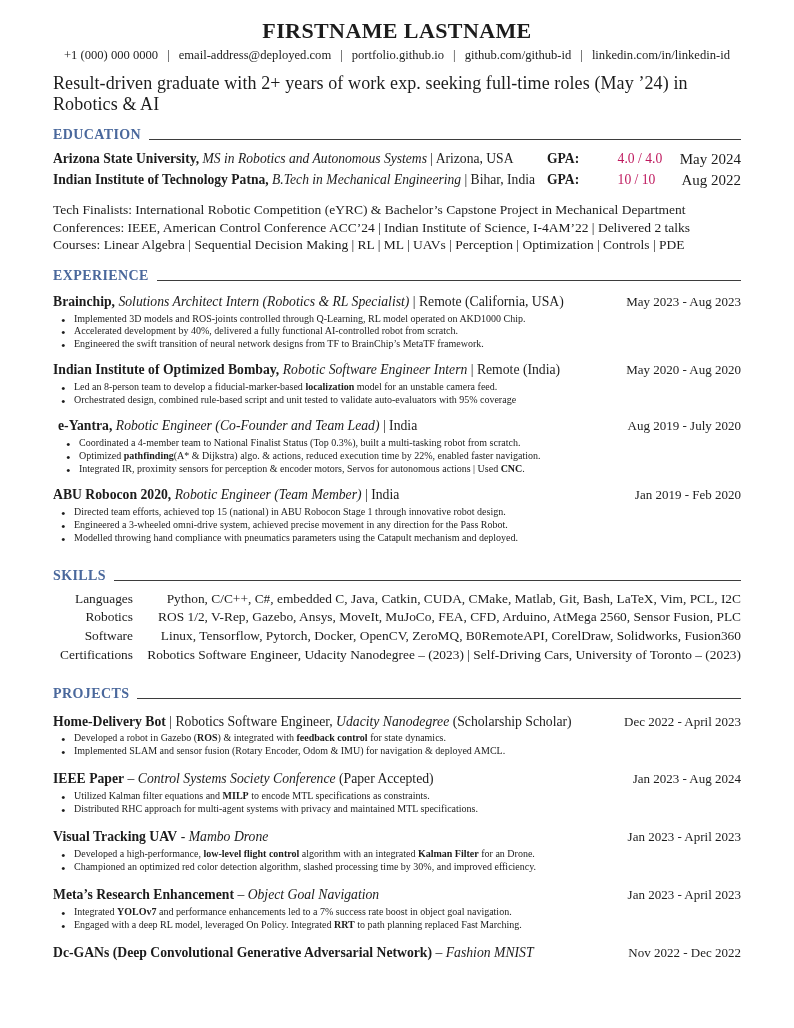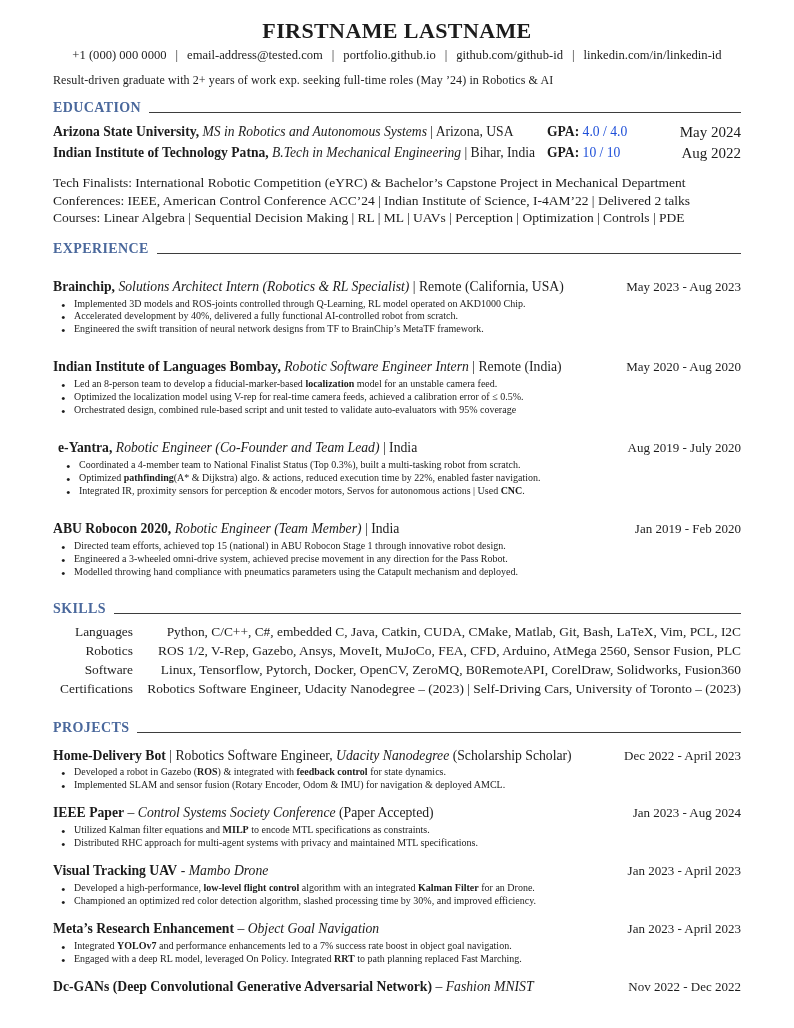--- a/index.html
+++ b/index.html
@@ -6,65 +6,65 @@
   html,body { background:#ffffff; }
   body {
     width:794px; height:1028px; overflow:hidden;
     font-family:"Liberation Serif","DejaVu Serif",serif;
     color:#1c1c1c;
     padding:16px 53px 0 53px;
   }
   .name { text-align:center; font-weight:bold; font-size:22px; letter-spacing:.4px; margin-top:2px; }
   .contact { text-align:center; font-size:12.6px; margin-top:4px; white-space:nowrap; }
   .contact .sep { margin:0 9px; color:#2a2a2a; }
-  .summary { margin-top:10px; font-size:12px; letter-spacing:.1px; }
+  .summary { margin-top:10px; font-size:18px; letter-spacing:.1px; }
 
   .section { margin-top:13px; }
   .sec-experience { margin-top:15px; }
   .sec-skills { margin-top:24px; }
   .sec-projects { margin-top:22px; }
   .sec-head { display:flex; align-items:flex-end; }
   .sec-title { color:#4a689c; font-weight:bold; font-size:14px; letter-spacing:.4px; line-height:1; }
   .sec-rule { flex:1; border-bottom:1.2px solid #3d3d3d; margin-left:8px; margin-bottom:2px; }
 
   .b { font-weight:bold; }
   .i { font-style:italic; }
   .rb { font-weight:bold; }
 
   
   .edu-rows { margin-top:7px; }
   .edu-row { display:flex; font-size:13.6px; line-height:1.4; }
   .edu-left { flex:1; }
   .edu-gpa { width:122px; }
-  .edu-gpa .gpa-val { color:#1d4ed8; }
+  .edu-gpa .gpa-val { color:#be185d;margin-left:35px; }
   .edu-date { width:72px; text-align:right; font-size:15px; }
   .edu-notes { margin-top:10px; font-size:13.5px; line-height:1.3; }
 
   
-  .entry { margin-top:22px; }
+  .entry { margin-top:10px; }
   .entry.indent { padding-left:5px; }
   .proj .entry { margin-top:12px; }
   .entry-head { display:flex; font-size:13.7px; line-height:1.3; }
   .head-left { flex:1; }
   .entry-date { white-space:nowrap; font-size:13px; padding-top:1px; }
   .entry ul { list-style:none; margin-top:2px; padding-left:21px; }
   .entry li { position:relative; font-size:10px; line-height:1.295; }
   .entry li::before { content:"\2022"; position:absolute; left:-13px; top:0; font-size:13px; }
 
   
   .skills-rows { margin-top:7px; }
   .skill-row { display:flex; font-size:13.4px; line-height:1.4;text-align:right; }
   .skill-label { width:80px; flex:none; }
   .skill-value { flex:1; }
 </style>
 </head>
 <body>
 
 <div class="name">FIRSTNAME LASTNAME</div>
-<div class="contact"><span>+1 (000) 000 0000</span><span class="sep">|</span><span>email-address@tested.com</span><span class="sep">|</span><span>portfolio.github.io</span><span class="sep">|</span><span>github.com/github-id</span><span class="sep">|</span><span>linkedin.com/in/linkedin-id</span></div>
+<div class="contact"><span>+1 (000) 000 0000</span><span class="sep">|</span><span>email-address@deployed.com</span><span class="sep">|</span><span>portfolio.github.io</span><span class="sep">|</span><span>github.com/github-id</span><span class="sep">|</span><span>linkedin.com/in/linkedin-id</span></div>
 <div class="summary">Result-driven graduate with 2+ years of work exp. seeking full-time roles (May ’24) in Robotics &amp; AI</div>
 
 <div class="section">
   <div class="sec-head">
     <span class="sec-title">EDUCATION</span>
     <span class="sec-rule"></span>
   </div>
   <div class="edu-rows">
     <div class="edu-row">
       <span class="edu-left"><span class="b">Arizona State University,</span><span class="i"> MS in Robotics and Autonomous Systems </span><span>| Arizona, USA</span></span>
@@ -97,26 +97,25 @@
     </div>
     <ul>
       <li>Implemented 3D models and ROS-joints controlled through Q-Learning, RL model operated on AKD1000 Chip.</li>
       <li>Accelerated development by 40%, delivered a fully functional AI-controlled robot from scratch.</li>
       <li>Engineered the swift transition of neural network designs from TF to BrainChip’s MetaTF framework.</li>
     </ul>
   </div>
 
   <div class="entry">
     <div class="entry-head">
-      <span class="head-left"><span class="b">Indian Institute of Languages Bombay,</span><span class="i"> Robotic Software Engineer Intern </span><span>| Remote (India)</span></span>
+      <span class="head-left"><span class="b">Indian Institute of Optimized Bombay,</span><span class="i"> Robotic Software Engineer Intern </span><span>| Remote (India)</span></span>
       <span class="entry-date">May 2020 - Aug 2020</span>
     </div>
     <ul>
       <li>Led an 8-person team to develop a fiducial-marker-based <span class="rb">localization</span> model for an unstable camera feed.</li>
-      <li>Optimized the localization model using V-rep for real-time camera feeds, achieved a calibration error of ≤ 0.5%.</li>
       <li>Orchestrated design, combined rule-based script and unit tested to validate auto-evaluators with 95% coverage</li>
     </ul>
   </div>
 
   <div class="entry indent">
     <div class="entry-head">
       <span class="head-left"><span class="b">e-Yantra,</span><span class="i"> Robotic Engineer (Co-Founder and Team Lead) </span><span>| India</span></span>
       <span class="entry-date">Aug 2019 - July 2020</span>
     </div>
     <ul>

